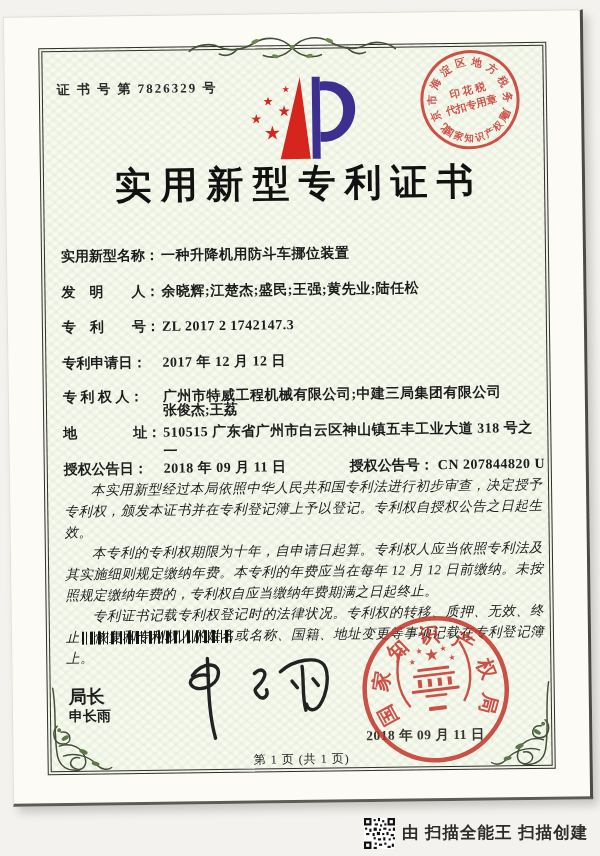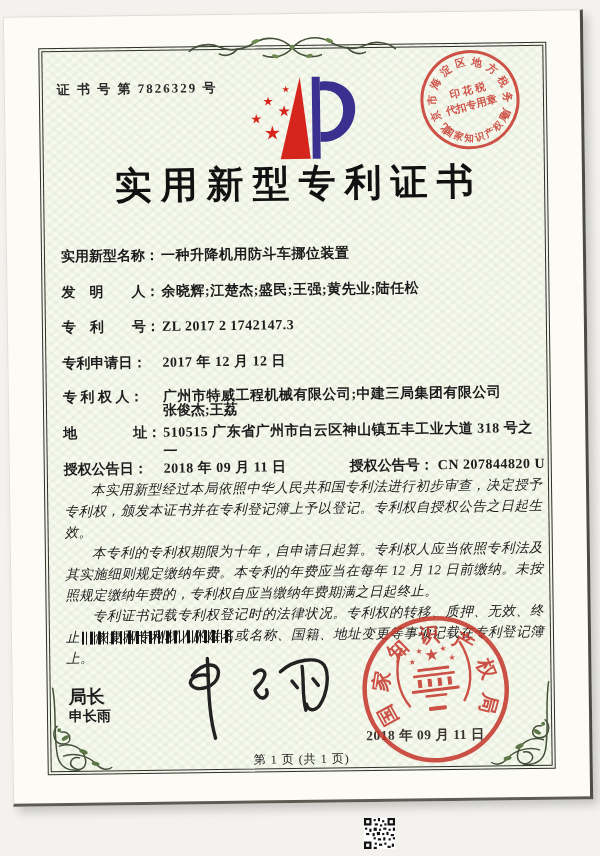--- a/index.html
+++ b/index.html
@@ -336,13 +336,14 @@
         <rect x="23" y="19" width="2" height="2"></rect>
         <rect x="27" y="18" width="2" height="2"></rect>
       <rect x="10" y="23" width="2" height="2"></rect>
         <rect x="14" y="24" width="3" height="2"></rect>
         <rect x="19" y="23" width="2" height="2"></rect>
         <rect x="22" y="26" width="3" height="2"></rect>
         <rect x="26" y="24" width="2" height="3"></rect>
       <rect x="9" y="27" width="3" height="2"></rect>
     </g>
   </svg>
+  <span class="txt">由 扫描全能王 扫描创建</span>
 </div>
 
 </body></html>

